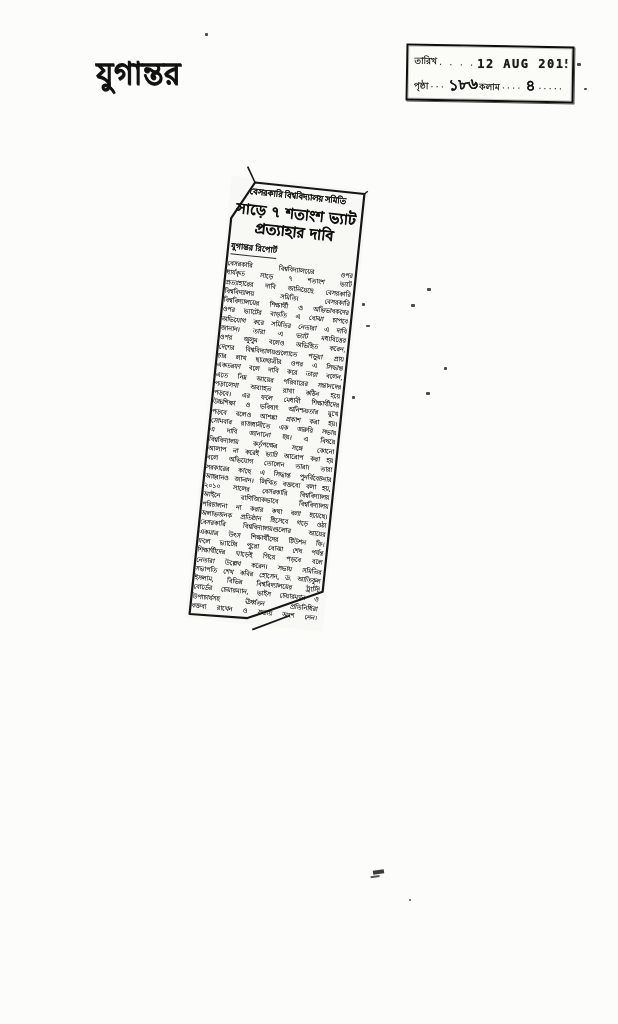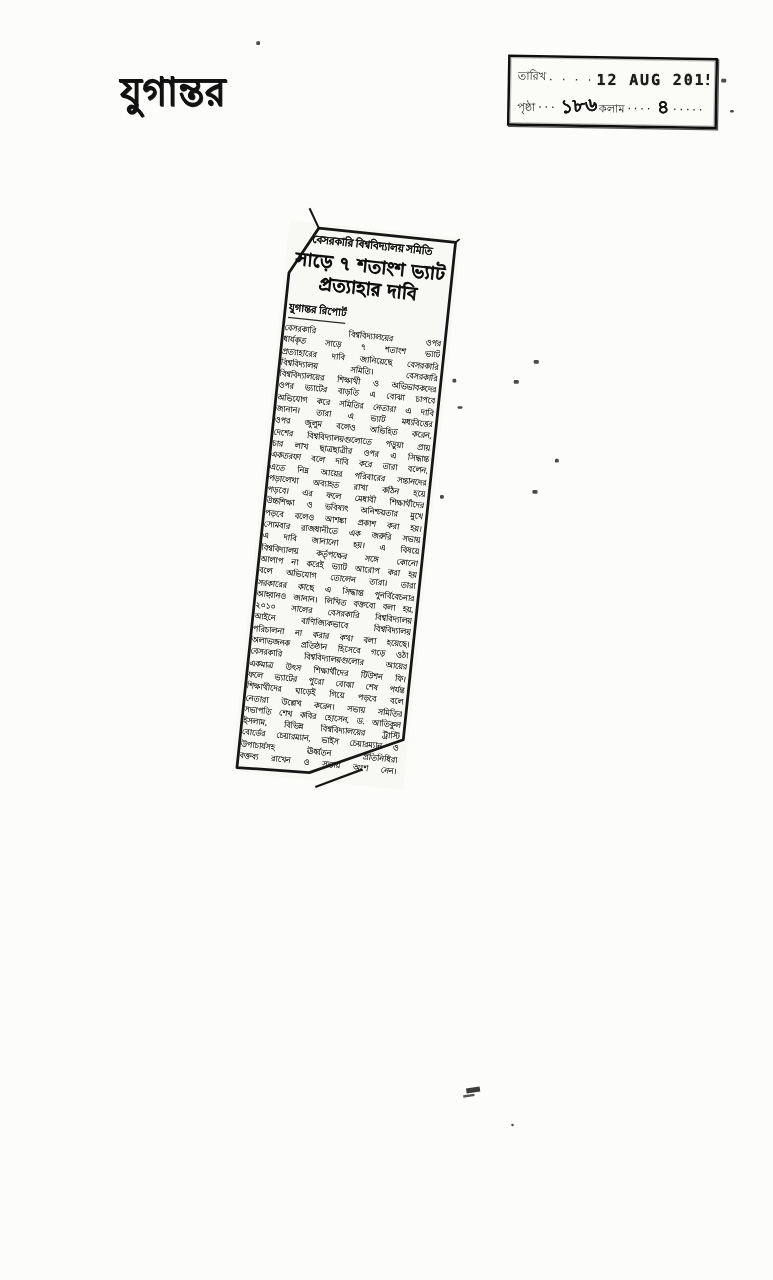--- a/index.html
+++ b/index.html
@@ -27,21 +27,21 @@
     transform:rotate(1deg);
     background:#fbfbf8;
     font-family:"DejaVu Sans", sans-serif;
     padding:3px 5px 2px 6px;
     box-sizing:border-box;
   }
   .stamp-row{
     display:flex;align-items:center;height:25px;
     white-space:nowrap;overflow:hidden;
   }
-  .stamp-label{font-size:9px;font-weight:normal;color:#161616;}
+  .stamp-label{font-size:9px;font-weight:bold;color:#161616;}
   .stamp-dots{font-size:10px;color:#2a2a2a;letter-spacing:2px;margin:0 2px;}
   .stamp-date{
     font-family:"DejaVu Sans Mono", monospace;
     font-size:12px;font-weight:bold;letter-spacing:1.5px;color:#1c1c1c;
     transform:rotate(-1deg);
     text-shadow:0 0 0.7px #333;
   }
   .stamp-hand{
     font-size:15px;font-weight:bold;color:#141414;
     transform:rotate(-5deg) translateY(-2px);

